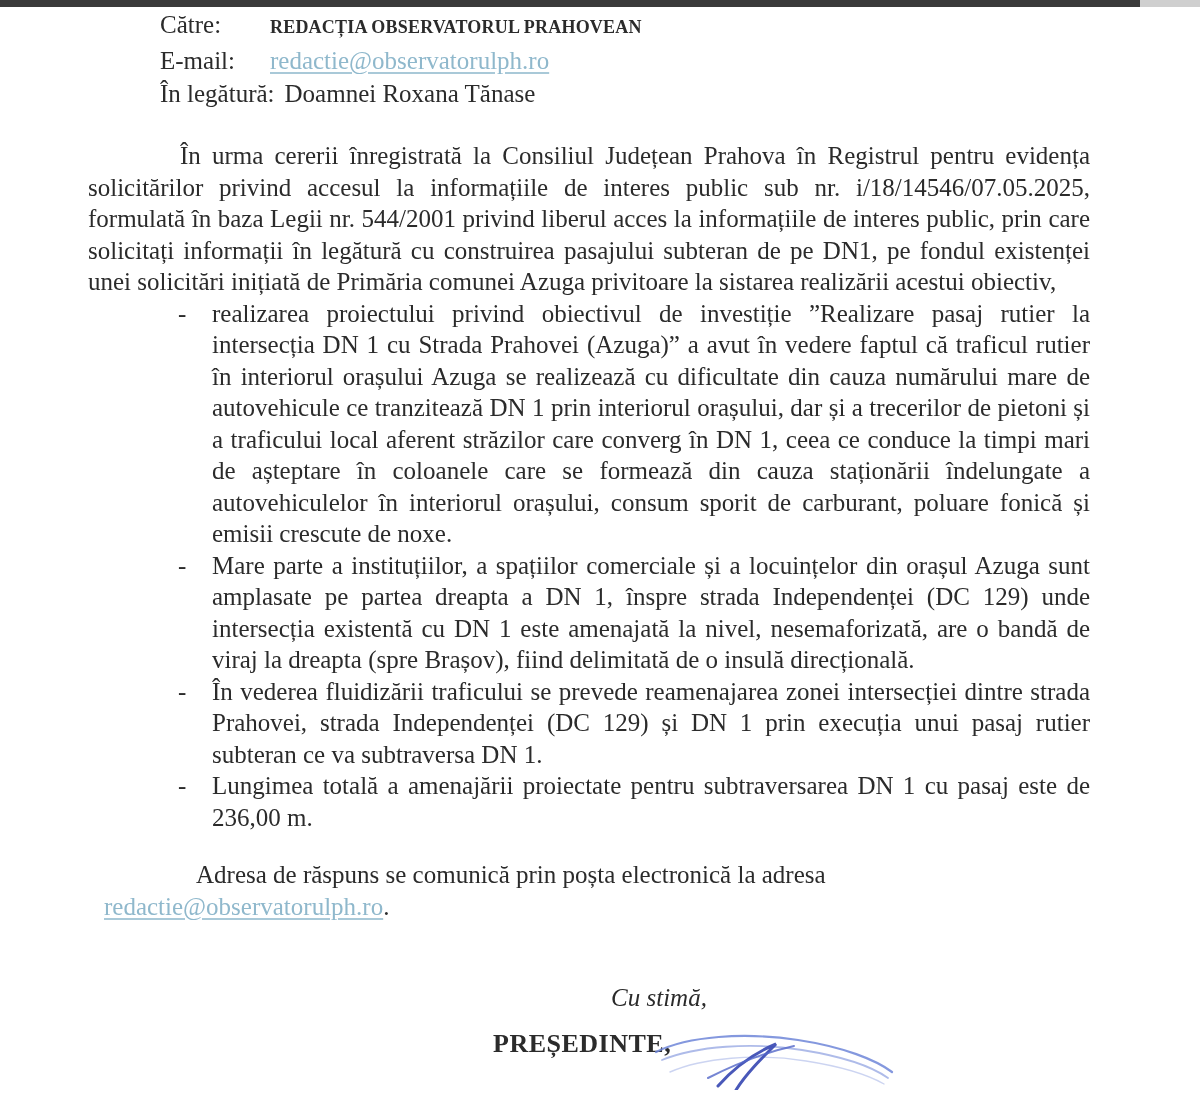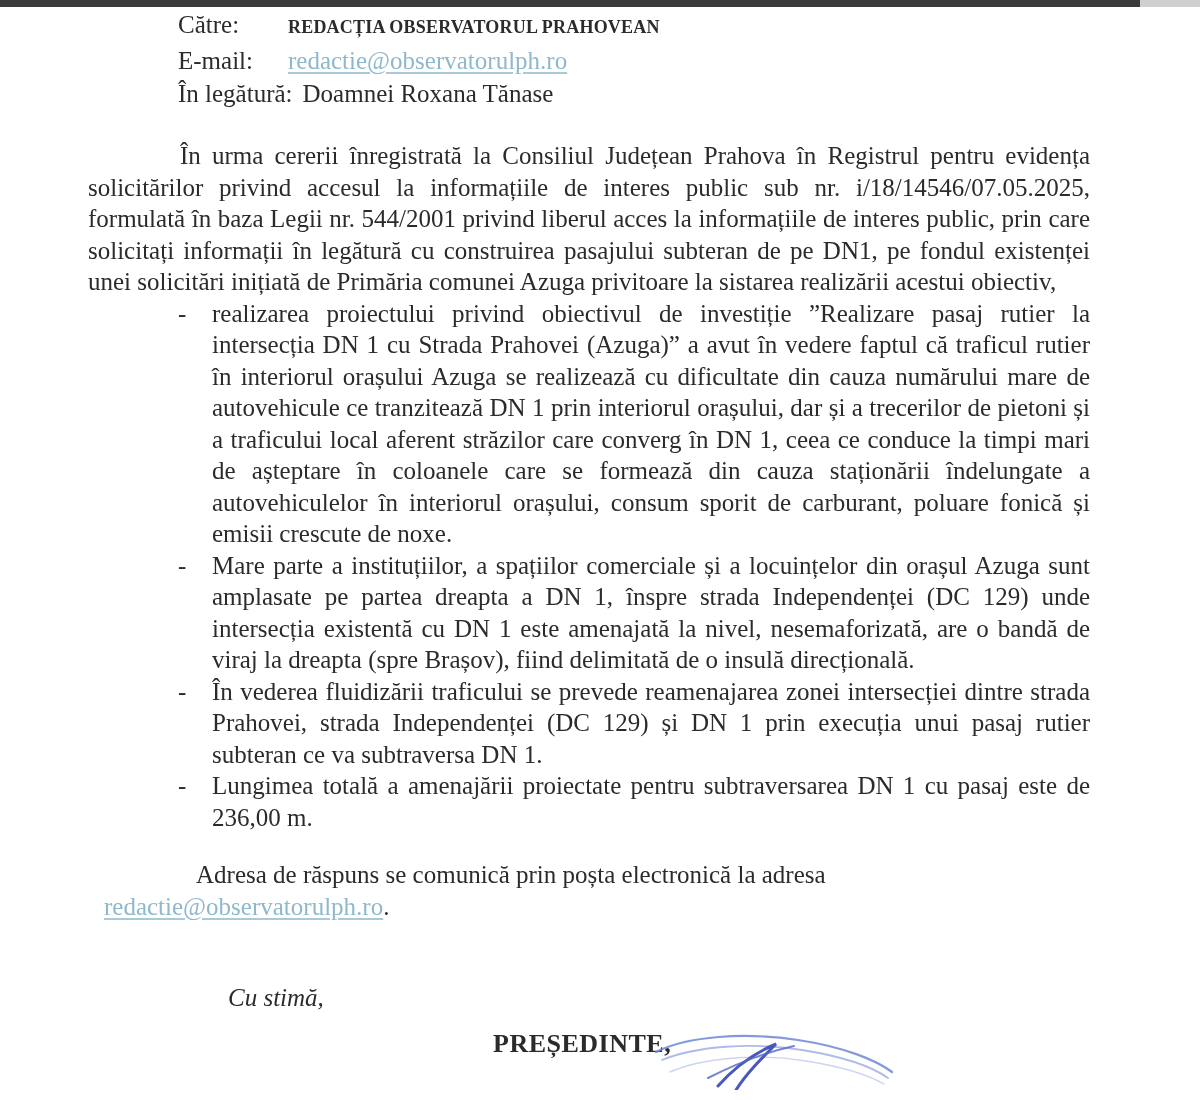--- a/index.html
+++ b/index.html
@@ -33,21 +33,21 @@
   .page {
     position: absolute;
     top: 0; left: 0;
     width: 1200px;
     height: 1100px;
     padding: 8px 110px 0 88px;
   }
 
   
   .addr-block {
-    margin-left: 90px;
+    margin-left: 72px;
     font-size: 25px;
     line-height: 33px;
   }
   .addr-row {
     display: flex;
     align-items: baseline;
     white-space: nowrap;
   }
   .addr-label {
     width: 110px;
@@ -127,20 +127,21 @@
 
   
   .sig-area {
     margin-top: 60px;
     position: relative;
   }
   .cu-stima {
     margin-left: 140px;
     font-style: italic;
     font-size: 25px;
+    text-align: center;
   }
   .presedinte-row {
     margin-top: 14px;
     position: relative;
     height: 40px;
   }
   .presedinte {
     position: absolute;
     left: 405px;
     top: 0;

